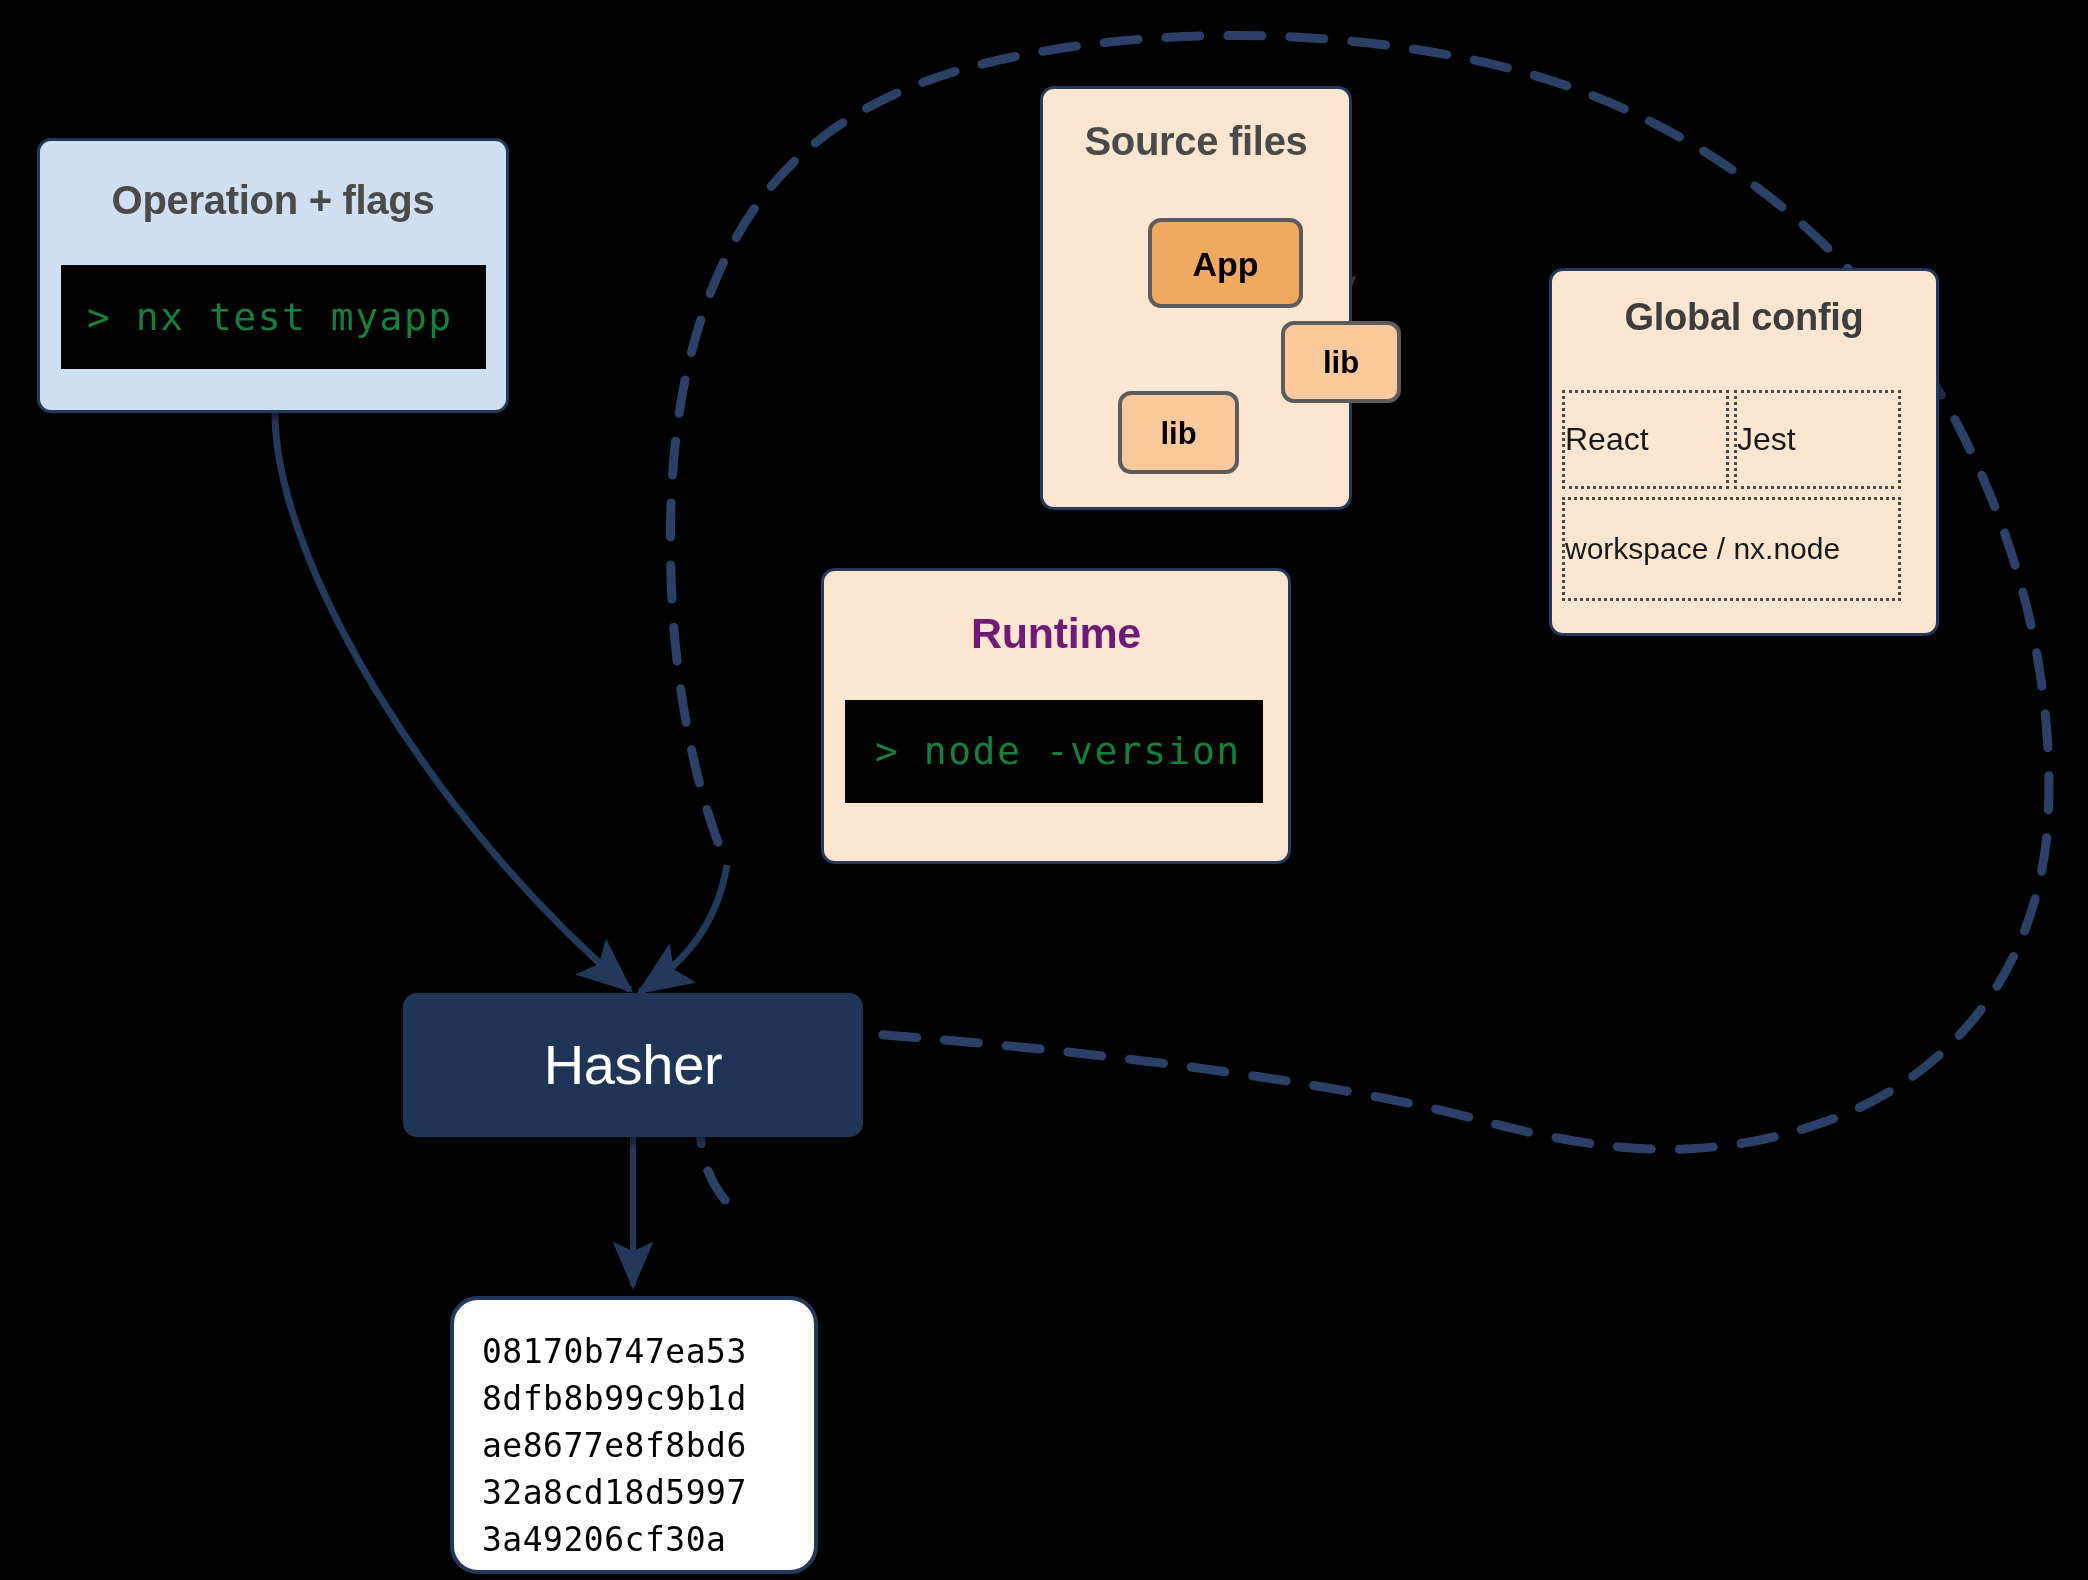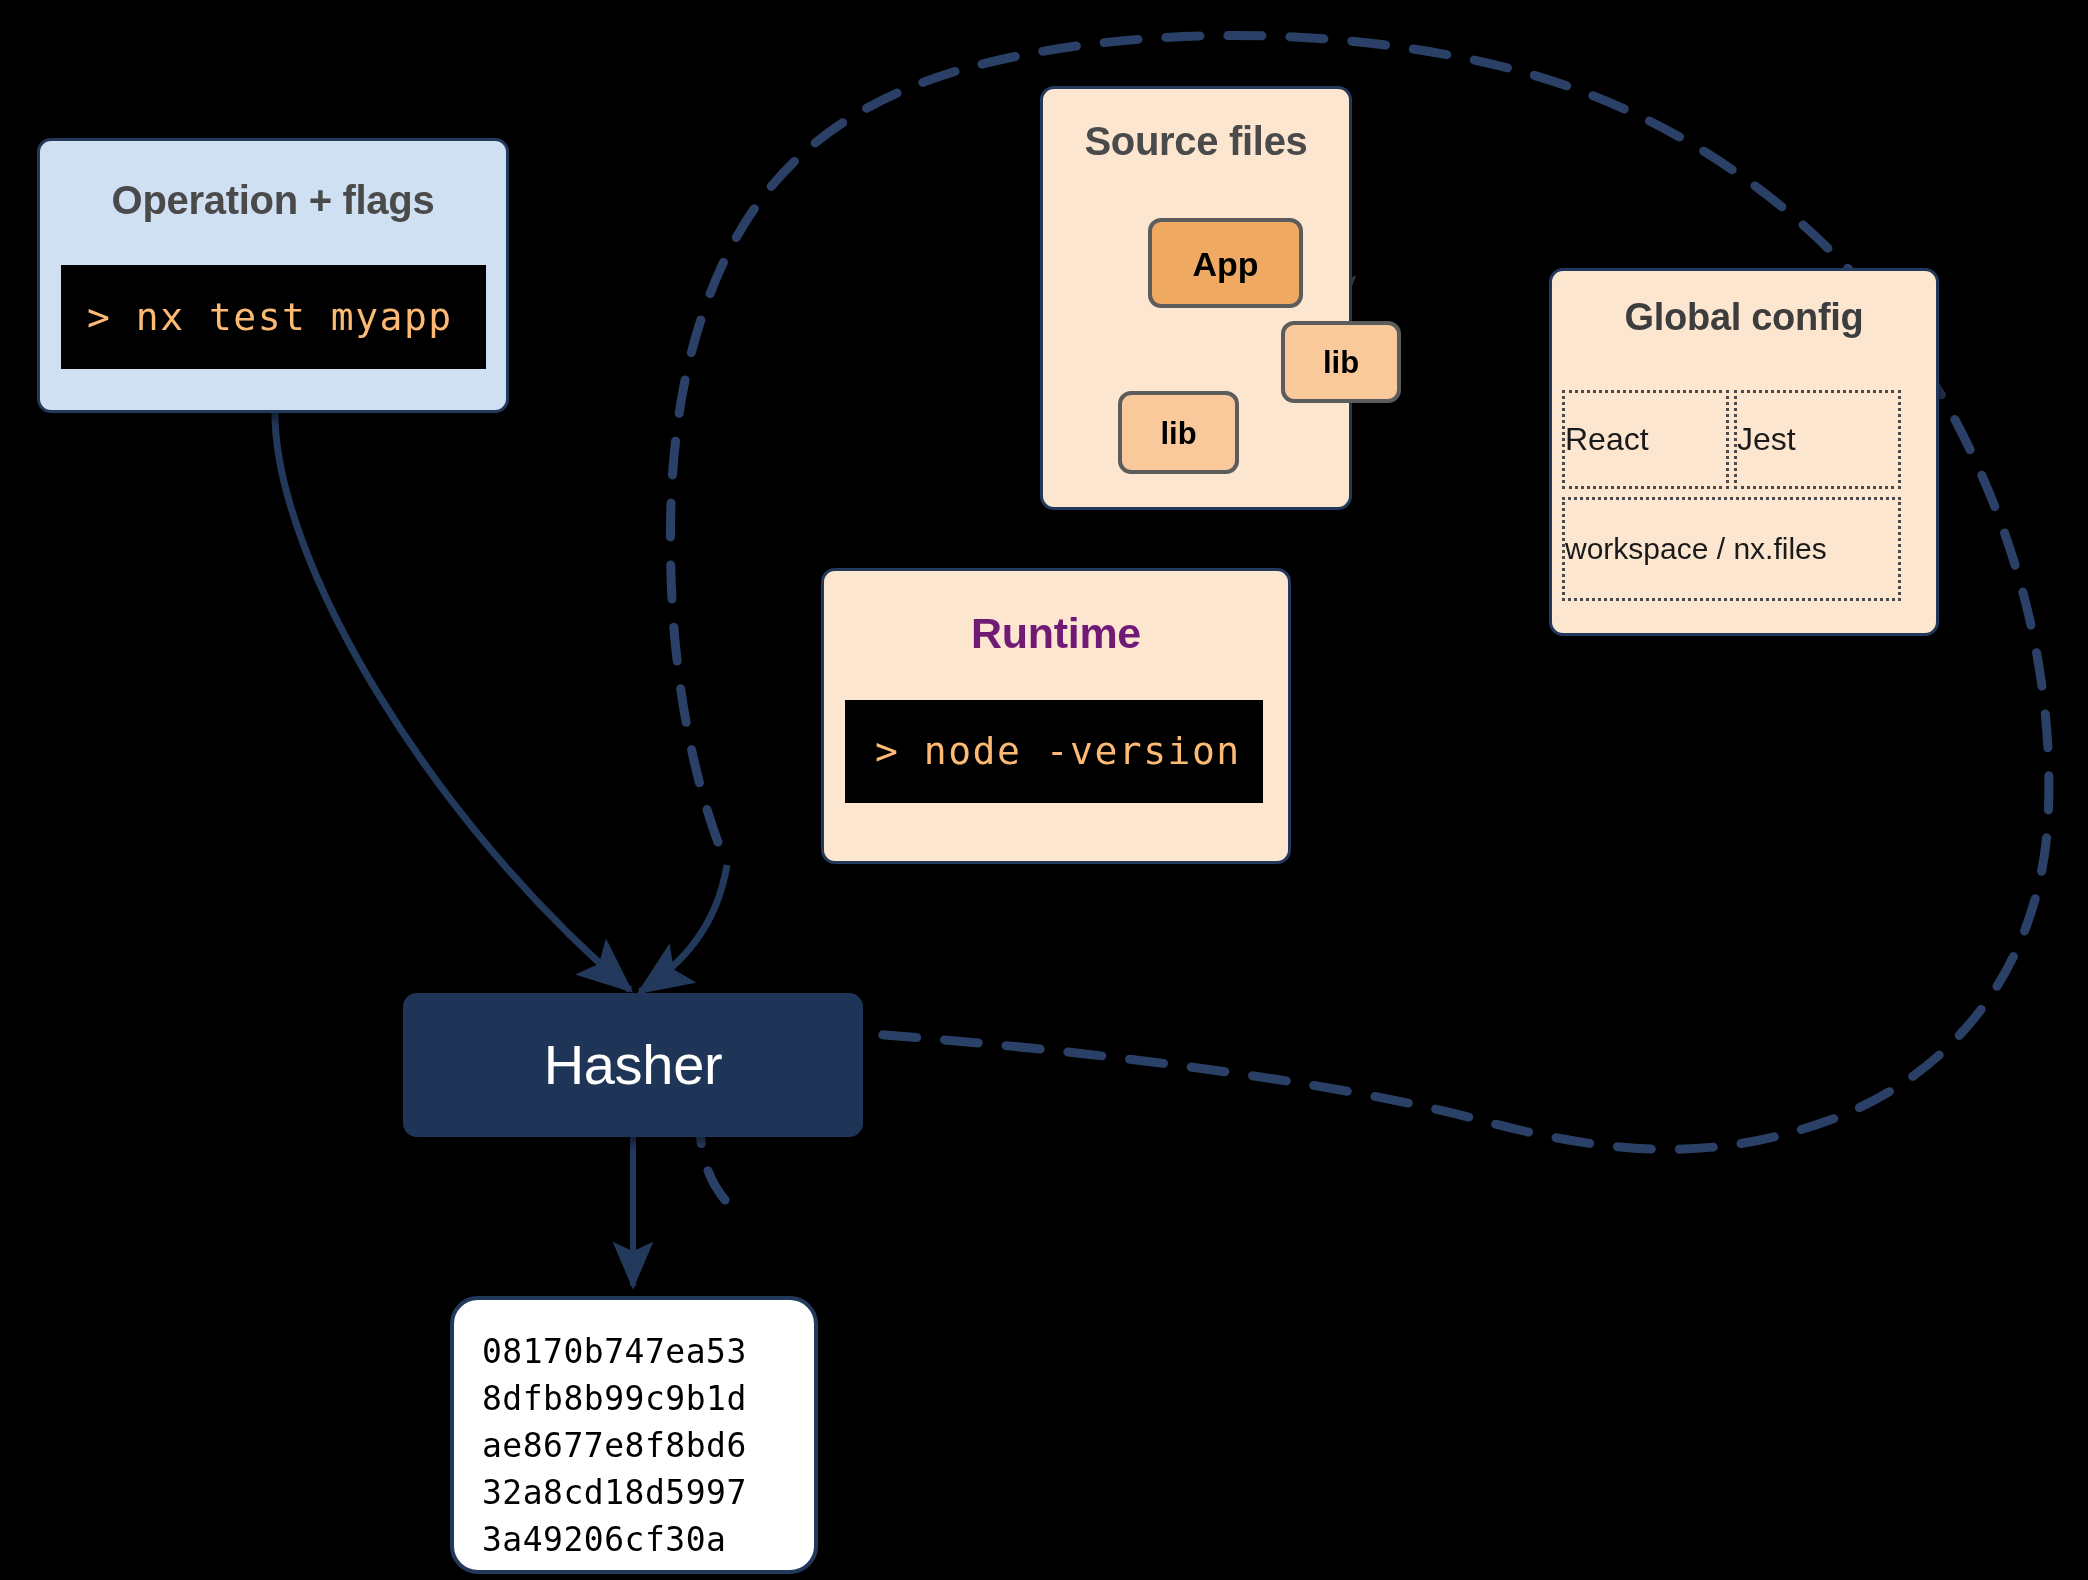--- a/index.html
+++ b/index.html
@@ -41,21 +41,21 @@
   #op-title {
     text-align: center;
     color: #4a4a4a;
     font-size: 40px;
     font-weight: bold;
     letter-spacing: -0.3px;
     margin-top: 37px;
   }
   .terminal {
     background: #000000;
-    color: #fdba74;
+    color: #15803d;
     font-family: "DejaVu Sans Mono", monospace;
     font-size: 38px;
     letter-spacing: 1.5px;
     box-sizing: border-box;
   }
   #op-term {
     position: absolute;
     left: 21px;
     top: 124px;
     width: 425px;
@@ -253,21 +253,21 @@
   </div>
   <div class="graph-node" id="g-app">App</div>
   <div class="graph-node" id="g-lib-right">lib</div>
   <div class="graph-node" id="g-lib-left">lib</div>
 
   <div class="node rounded" id="cfg-box">
     <div id="cfg-title">Global config</div>
   </div>
   <div class="cfg-cell" id="cfg-react">React</div>
   <div class="cfg-cell" id="cfg-jest">Jest</div>
-  <div class="cfg-cell" id="cfg-ws">workspace / nx.files</div>
+  <div class="cfg-cell" id="cfg-ws">workspace / nx.node</div>
 
   <div class="node rounded" id="rt-box">
     <div id="rt-title">Runtime</div>
     <div class="terminal" id="rt-term">&gt; node -version</div>
   </div>
 
   <div class="node rounded" id="hasher-box">
     <div id="hasher-label">Hasher</div>
   </div>
 

